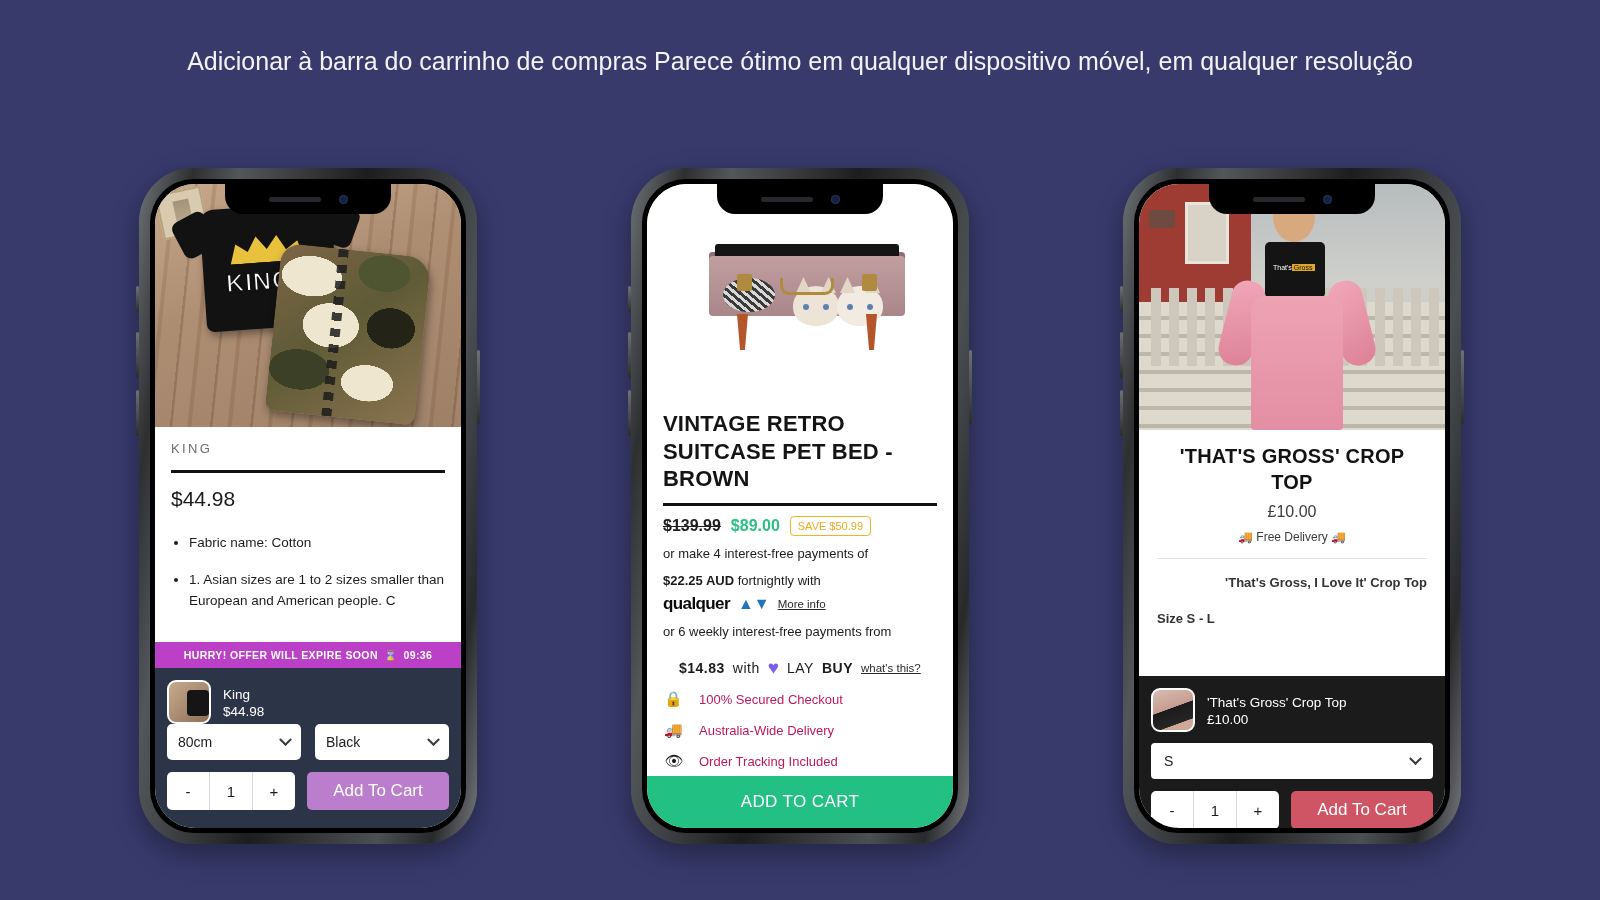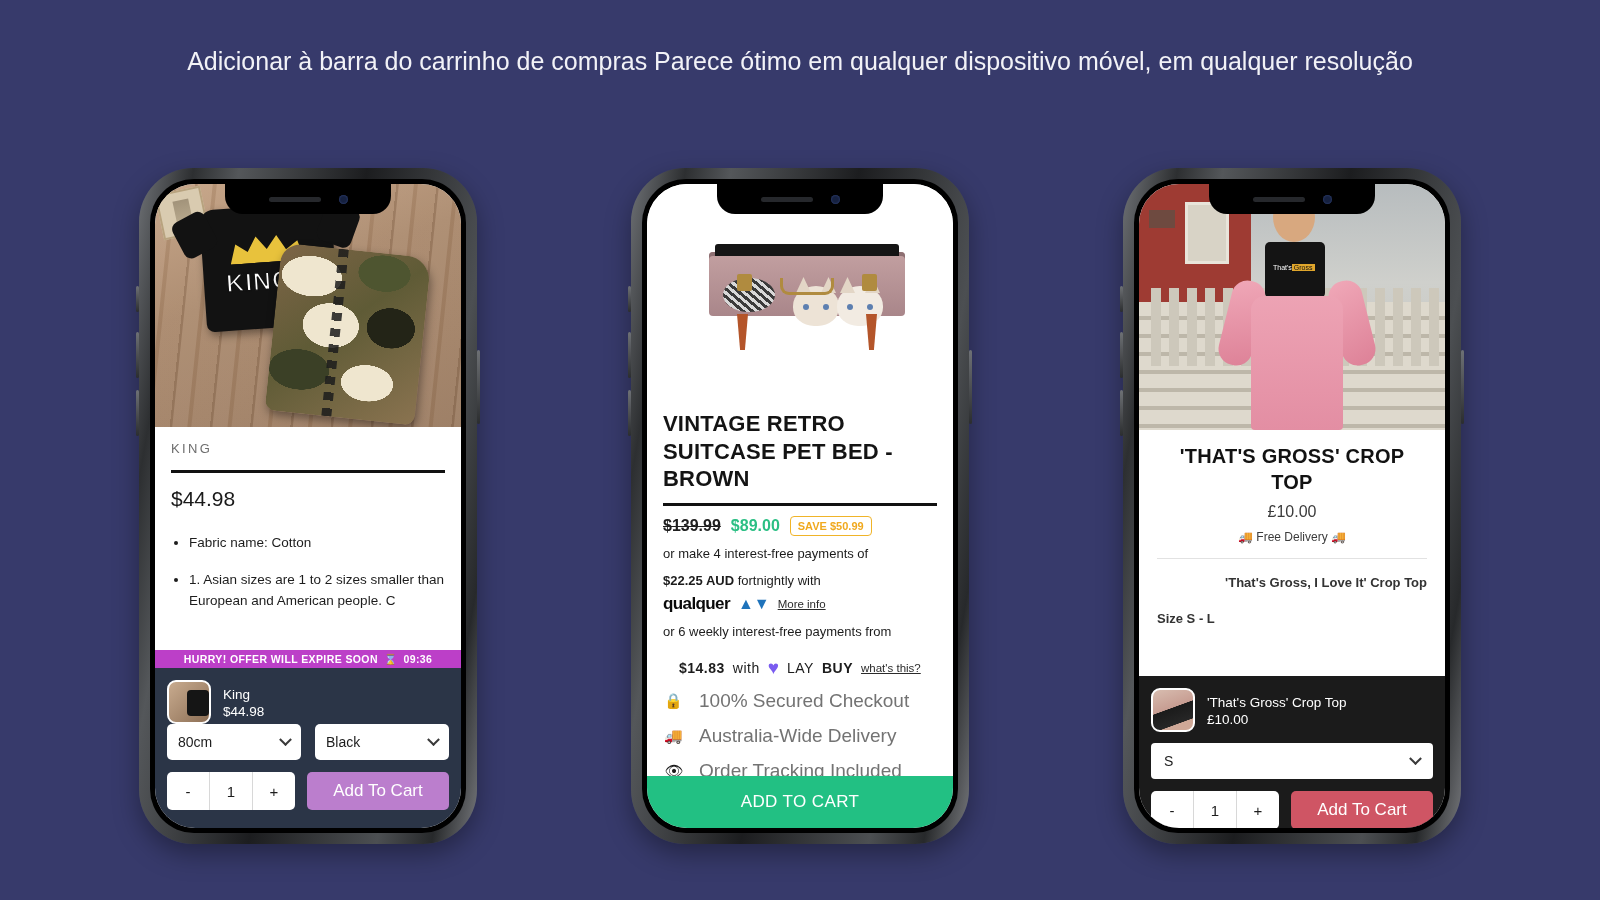--- a/index.html
+++ b/index.html
@@ -151,21 +151,21 @@
     background: linear-gradient(180deg,#8a7b63,#b5a688); opacity:.7;}
 
   .p1-body { padding: 14px 16px 0; }
   .p1-name { font-size: 13px; letter-spacing: 2.4px; color: #6d6d6d; font-weight: 400; }
   .p1-rule { height: 3px; background: #111; margin: 14px 0 14px; }
   .p1-price { font-size: 21px; color: #1a1a1a; }
   .p1-bullets { margin: 22px 0 0 18px; }
   .p1-bullets li { font-size: 13.5px; color: #1d1d1d; line-height: 1.55; margin-bottom: 16px; }
 
   .p1-banner {
-    position: absolute; left: 0; right: 0; bottom: 160px; height: 18px;
+    position: absolute; left: 0; right: 0; bottom: 160px; height: 26px;
     background: #bc3fc8; color: #fff;
     display: flex; align-items: center; justify-content: center; gap: 6px;
     font-size: 10.5px; font-weight: bold; letter-spacing: .4px;
     z-index: 6;
   }
   .p1-cartbar {
     position: absolute; left: 0; right: 0; bottom: 0; height: 160px;
     background: #2b3547; padding: 12px; z-index: 6;
   }
   .cart-item { display: flex; align-items: center; gap: 12px; }
@@ -234,35 +234,35 @@
   .cat .eye.l{left:10px;} .cat .eye.r{right:10px;}
   .towels{ position:absolute; left:14px; top:26px; width:52px; height:34px; border-radius:50%;
            background: repeating-linear-gradient(40deg,#3a3a3a 0 3px,#d8d8d8 3px 6px); }
 
   .p2-body { padding: 12px 16px 0; }
   .p2-title { font-size: 22px; font-weight: bold; letter-spacing: .2px; line-height: 1.25; color:#141414; }
   .p2-rule { height:3px; background:#111; margin: 10px 0 10px; }
   .p2-prices { display:flex; align-items:center; gap: 10px; }
   .price-old { font-size: 16px; font-weight: bold; color:#1f1f1f; text-decoration: line-through; }
   .price-new { font-size: 16px; font-weight: bold; color:#2bbf84; }
-  .save-badge { border:1.5px solid #f0b429; color:#f0a91e; font-size: 11px; font-weight: bold;
+  .save-badge { border:1.5px solid #f0b429; color:#f0a91e; font-size: 11px; font-weight: normal;
                 border-radius:4px; padding: 3px 7px; }
   .p2-text { font-size: 13px; color:#1c1c1c; line-height: 1.45; margin-top: 9px; }
   .p2-text b { font-weight: bold; }
   .afterpay-row { display:flex; align-items:center; gap:8px; margin-top: 3px; }
   .afterpay { font-size: 17px; font-weight: bold; color:#0b0b0b; letter-spacing:-.6px; }
   .ap-mark { color:#1f73bb; font-weight:bold; font-size: 16px; }
   .more-info { font-size: 11.5px; color:#2b2b2b; text-decoration: underline; }
   .laybuy-row { display:flex; align-items:center; gap: 8px; margin-top: 16px; padding-left: 16px;}
   .heart { color:#7a5cf0; font-size: 19px; line-height: 1; }
   .laybuy { font-size: 14px; color:#1c1c1c; letter-spacing: .5px; }
   .whats-this { font-size: 11.5px; color:#2b2b2b; text-decoration: underline; }
   .feature { display:flex; align-items:center; gap: 14px; margin-top: 13px; }
   .feature .fi { width: 22px; text-align:center; font-size: 15px; color:#1a1a1a; }
-  .feature .ft { font-size: 19px; color:#737373; }
+  .feature .ft { font-size: 13px; color:#be185d; }
   .p2-atc {
     position:absolute; left:0; right:0; bottom:0; height: 52px; background:#22c083;
     display:flex; align-items:center; justify-content:center;
     color:#fff; font-size: 17px; letter-spacing: .4px; z-index: 6;
   }
 
   
   .p3-hero { width:100%; height: 246px; overflow:hidden; position:relative;
     background: linear-gradient(180deg,#b7bcbe 0%,#cfd0cc 40%,#c0c2bd 100%); }
   .bldg{ position:absolute; left:0; top:0; width: 112px; height: 150px; background:#9e3b33; }

